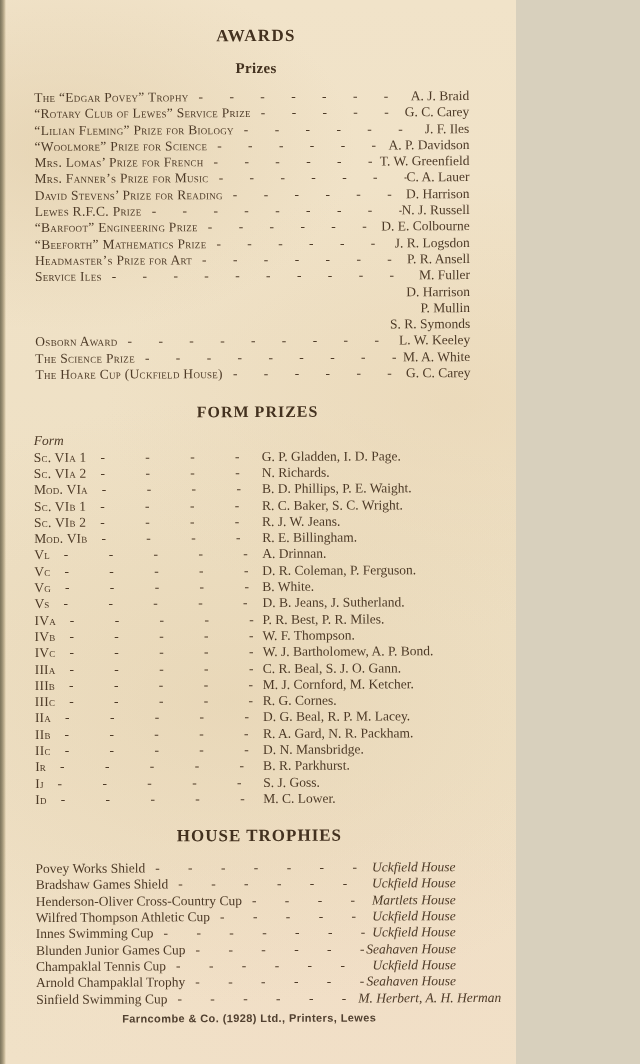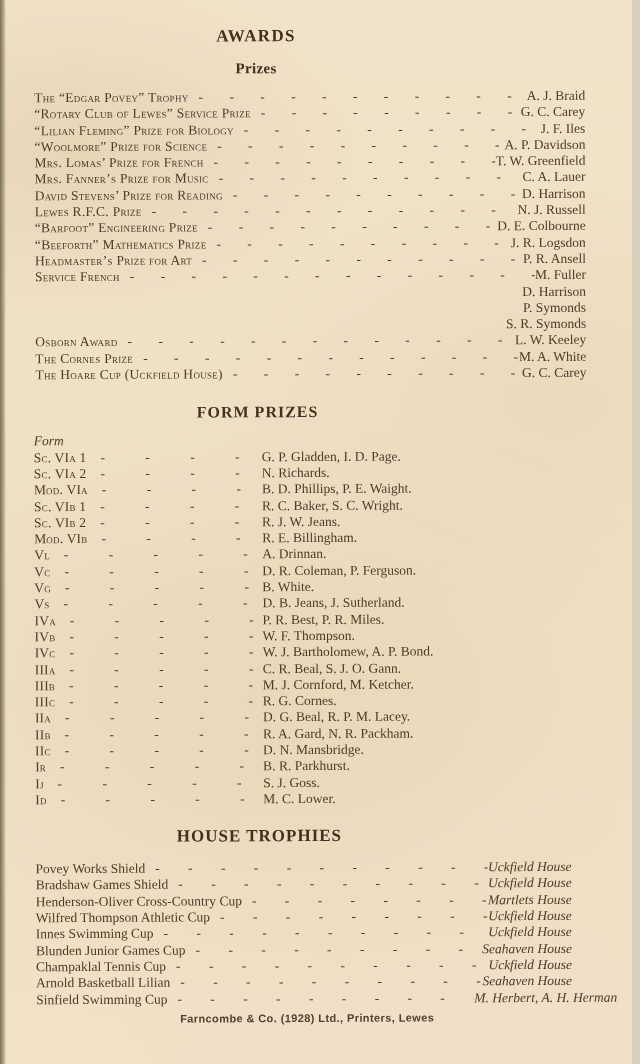--- a/index.html
+++ b/index.html
@@ -1,17 +1,17 @@
 <!DOCTYPE html>
 <html><head>
 <meta charset="utf-8">
 <style>
   html,body{margin:0;padding:0;background:#d8d0bd;}
   .page{
-    position:relative;width:632px;height:1064px;overflow:hidden;
+    position:relative;width:516px;height:1064px;overflow:hidden;
     font-family:"Liberation Serif","DejaVu Serif",serif;
     color:#4d3a27;
     background-color:#eee0c5;
     background-image:
       radial-gradient(ellipse 420px 260px at 12% 14%, rgba(223,203,167,.55), rgba(223,203,167,0) 70%),
       radial-gradient(ellipse 500px 320px at 88% 38%, rgba(231,211,177,.5), rgba(231,211,177,0) 70%),
       radial-gradient(ellipse 620px 420px at 45% 66%, rgba(222,200,162,.35), rgba(222,200,162,0) 72%),
       radial-gradient(ellipse 540px 320px at 70% 93%, rgba(242,221,199,.6), rgba(242,221,199,0) 70%),
       linear-gradient(180deg,#f1e3c9 0%,#eee0c4 55%,#f0e1c7 100%);
   }
@@ -130,46 +130,46 @@
     <span class="prize-label">“Beeforth” Mathematics Prize</span>
     <span class="leader a-leader"></span>
     <span class="prize-winner">J. R. Logsdon</span>
   </div>
         <div class="prize-row">
     <span class="prize-label">Headmaster’s Prize for Art</span>
     <span class="leader a-leader"></span>
     <span class="prize-winner">P. R. Ansell</span>
   </div>
         <div class="prize-row">
-    <span class="prize-label">Service French</span>
+    <span class="prize-label">Service Iles</span>
     <span class="leader a-leader"></span>
     <span class="prize-winner">M. Fuller</span>
   </div>
         <div class="prize-row cont">
     <span class="prize-label"></span>
     <span class="leader a-leader"></span>
     <span class="prize-winner">D. Harrison</span>
   </div>
         <div class="prize-row cont">
     <span class="prize-label"></span>
     <span class="leader a-leader"></span>
-    <span class="prize-winner">P. Symonds</span>
+    <span class="prize-winner">P. Mullin</span>
   </div>
         <div class="prize-row cont">
     <span class="prize-label"></span>
     <span class="leader a-leader"></span>
     <span class="prize-winner">S. R. Symonds</span>
   </div>
         <div class="prize-row">
     <span class="prize-label">Osborn Award</span>
     <span class="leader a-leader"></span>
     <span class="prize-winner">L. W. Keeley</span>
   </div>
         <div class="prize-row">
-    <span class="prize-label">The Cornes Prize</span>
+    <span class="prize-label">The Science Prize</span>
     <span class="leader a-leader"></span>
     <span class="prize-winner">M. A. White</span>
   </div>
         <div class="prize-row">
     <span class="prize-label">The Hoare Cup (Uckfield House)</span>
     <span class="leader a-leader"></span>
     <span class="prize-winner">G. C. Carey</span>
   </div>
       </div>
 
@@ -370,21 +370,21 @@
     <span class="house-label">Blunden Junior Games Cup</span>
     <span class="leader h-leader"></span>
     <span class="house-winner">Seahaven House</span>
   </div>
         <div class="house-row">
     <span class="house-label">Champaklal Tennis Cup</span>
     <span class="leader h-leader"></span>
     <span class="house-winner">Uckfield House</span>
   </div>
         <div class="house-row">
-    <span class="house-label">Arnold Basketball Lilian</span>
+    <span class="house-label">Arnold Champaklal Trophy</span>
     <span class="leader h-leader"></span>
     <span class="house-winner">Seahaven House</span>
   </div>
         <div class="house-row">
     <span class="house-label">Sinfield Swimming Cup</span>
     <span class="leader h-leader"></span>
     <span class="house-winner">M. Herbert, A. H. Herman</span>
   </div>
       </div>
 

